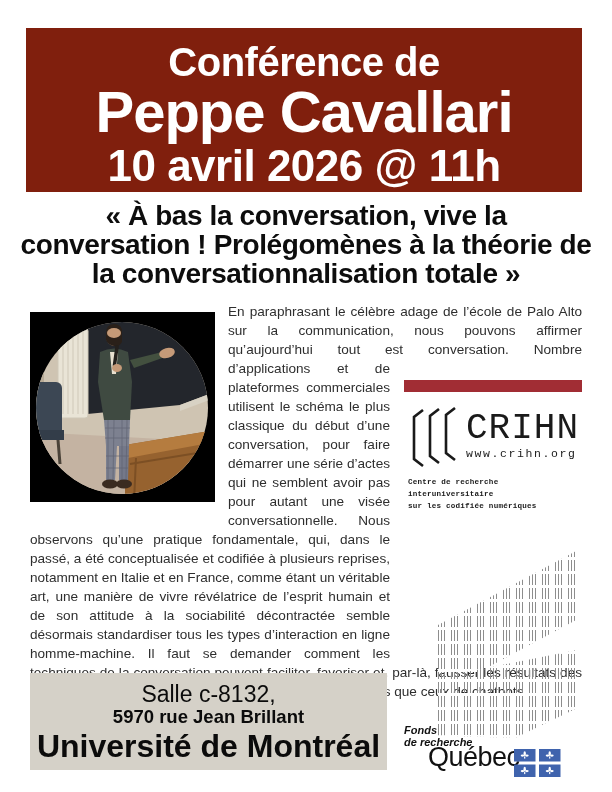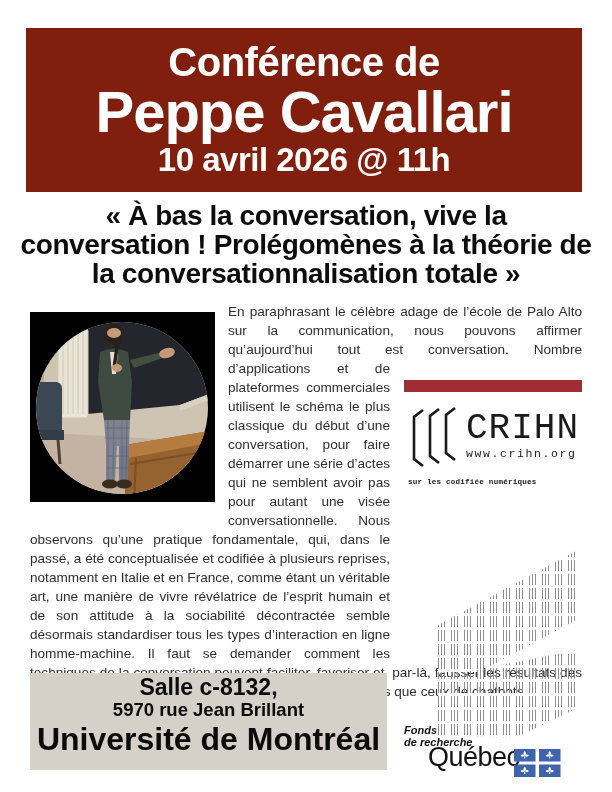--- a/index.html
+++ b/index.html
@@ -11,21 +11,21 @@
   }
   .page{position:absolute;left:0;top:0;width:612px;height:792px;background:#fff;border-radius:27px;}
 
   
   .banner{
     position:absolute;left:26px;top:28px;width:556px;height:164px;
     background:#801f0d;color:#ffffff;text-align:center;
   }
   .banner .kicker{font-size:40px;font-weight:700;line-height:1.0;margin-top:14px;letter-spacing:-0.5px;}
   .banner .speaker{font-size:58px;font-weight:700;line-height:1.05;letter-spacing:-1px;}
-  .banner .datetime{font-size:33px;font-weight:700;line-height:1.05;letter-spacing:-0.5px;}
+  .banner .datetime{font-size:44px;font-weight:700;line-height:1.05;letter-spacing:-0.5px;}
 
   
   .talk-title{
     position:absolute;left:18px;top:201px;width:576px;
     text-align:center;color:#0d0d0d;
     font-size:28px;font-weight:700;line-height:29px;letter-spacing:-0.4px;
   }
 
   
   .flow{
@@ -77,21 +77,21 @@
   .frq-line1{font-size:11px;font-weight:700;font-style:italic;line-height:12px;}
   .frq-line2{font-size:11px;font-weight:700;font-style:italic;line-height:12px;}
   .frq-name{position:absolute;left:24px;top:18px;font-size:27px;font-weight:400;letter-spacing:-0.5px;color:#111;}
   .frq-flag{position:absolute;left:110px;top:25px;}
 
   
   .venue-box{
     position:absolute;left:30px;top:673px;width:357px;height:97px;
     background:#d5d1c8;text-align:center;color:#0b0b0b;
   }
-  .venue-room{font-size:23px;font-weight:700;line-height:1.1;margin-top:2px;}
+  .venue-room{font-size:23px;font-weight:400;line-height:1.1;margin-top:9px;}
   .venue-address{font-size:18.5px;font-weight:700;line-height:1.1;}
   .venue-institution{font-size:32px;font-weight:700;line-height:1.15;}
 </style>
 </head>
 <body>
 
 <div class="page">
 
   <div class="banner">
     <div class="kicker">Conférence de</div>
@@ -182,20 +182,21 @@
     <svg class="crihn-brackets" width="54" height="64" viewBox="0 0 54 64">
       <g fill="none" stroke="#1a1a1a" stroke-width="2.6">
         <path d="M11,4 L2,11 L2,53 L11,60"></path>
         <path d="M27,3 L18,10 L18,50 L27,57"></path>
         <path d="M43,2 L34,9 L34,47 L43,54"></path>
       </g>
     </svg>
     <div class="crihn-name">CRIHN</div>
     <div class="crihn-url">www.crihn.org</div>
     <div class="crihn-desc">
+      <div>Centre de recherche interuniversitaire</div>
       <div>sur les codifiée numériques</div>
     </div>
   </div>
 
   <div class="pattern band-a"></div>
   <div class="pattern band-b"></div>
 
   <div class="frq-block" style="height:60px;">
     <div class="frq-line1">Fonds</div>
     <div class="frq-line2">de recherche</div>

